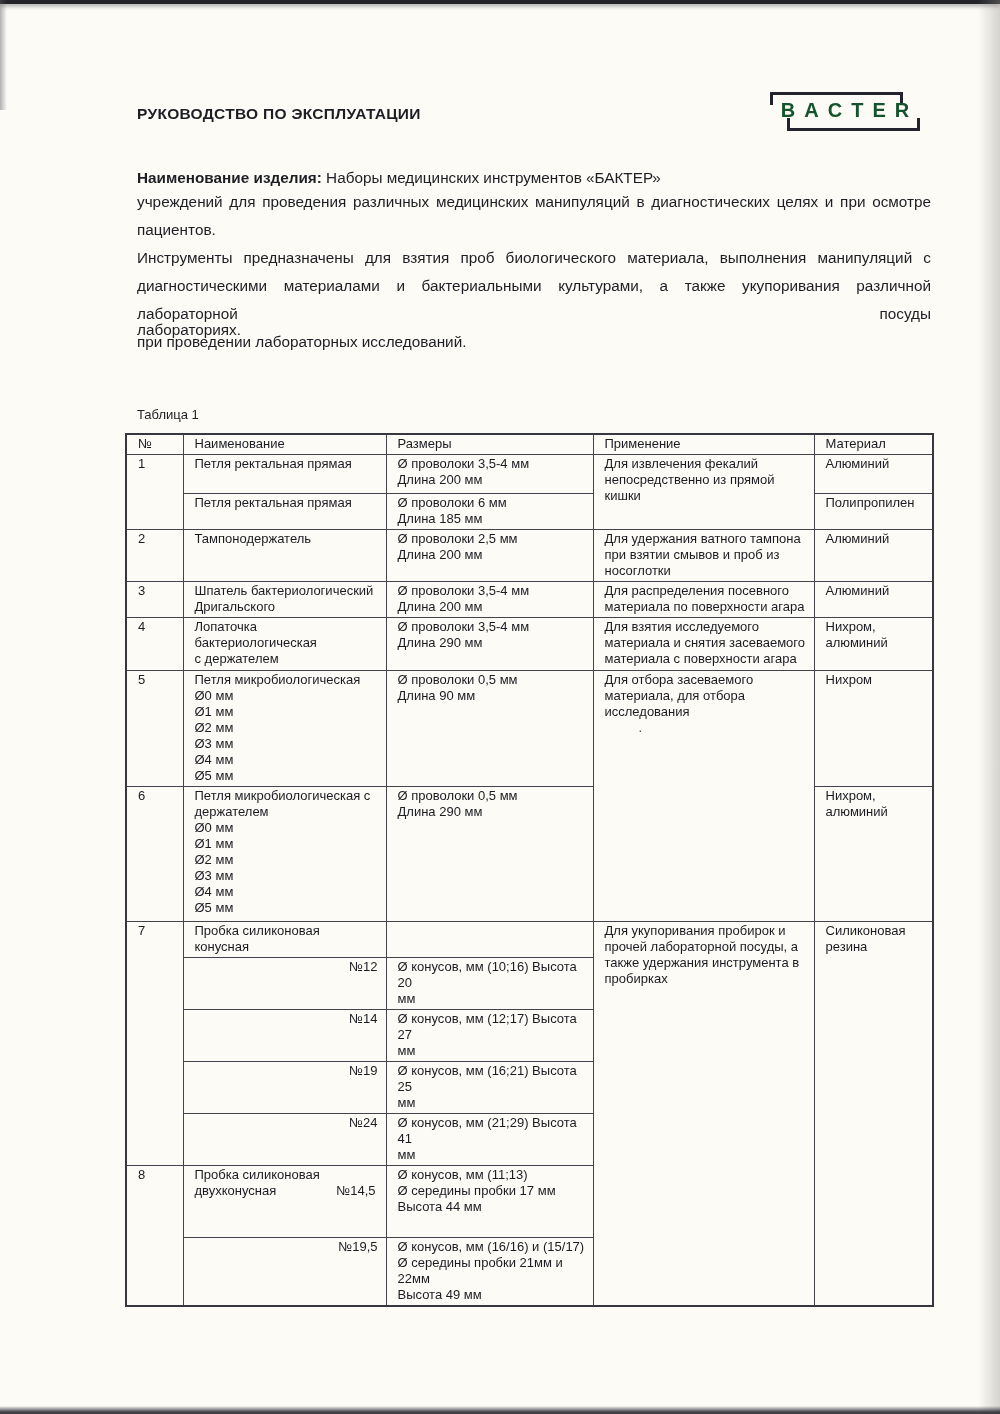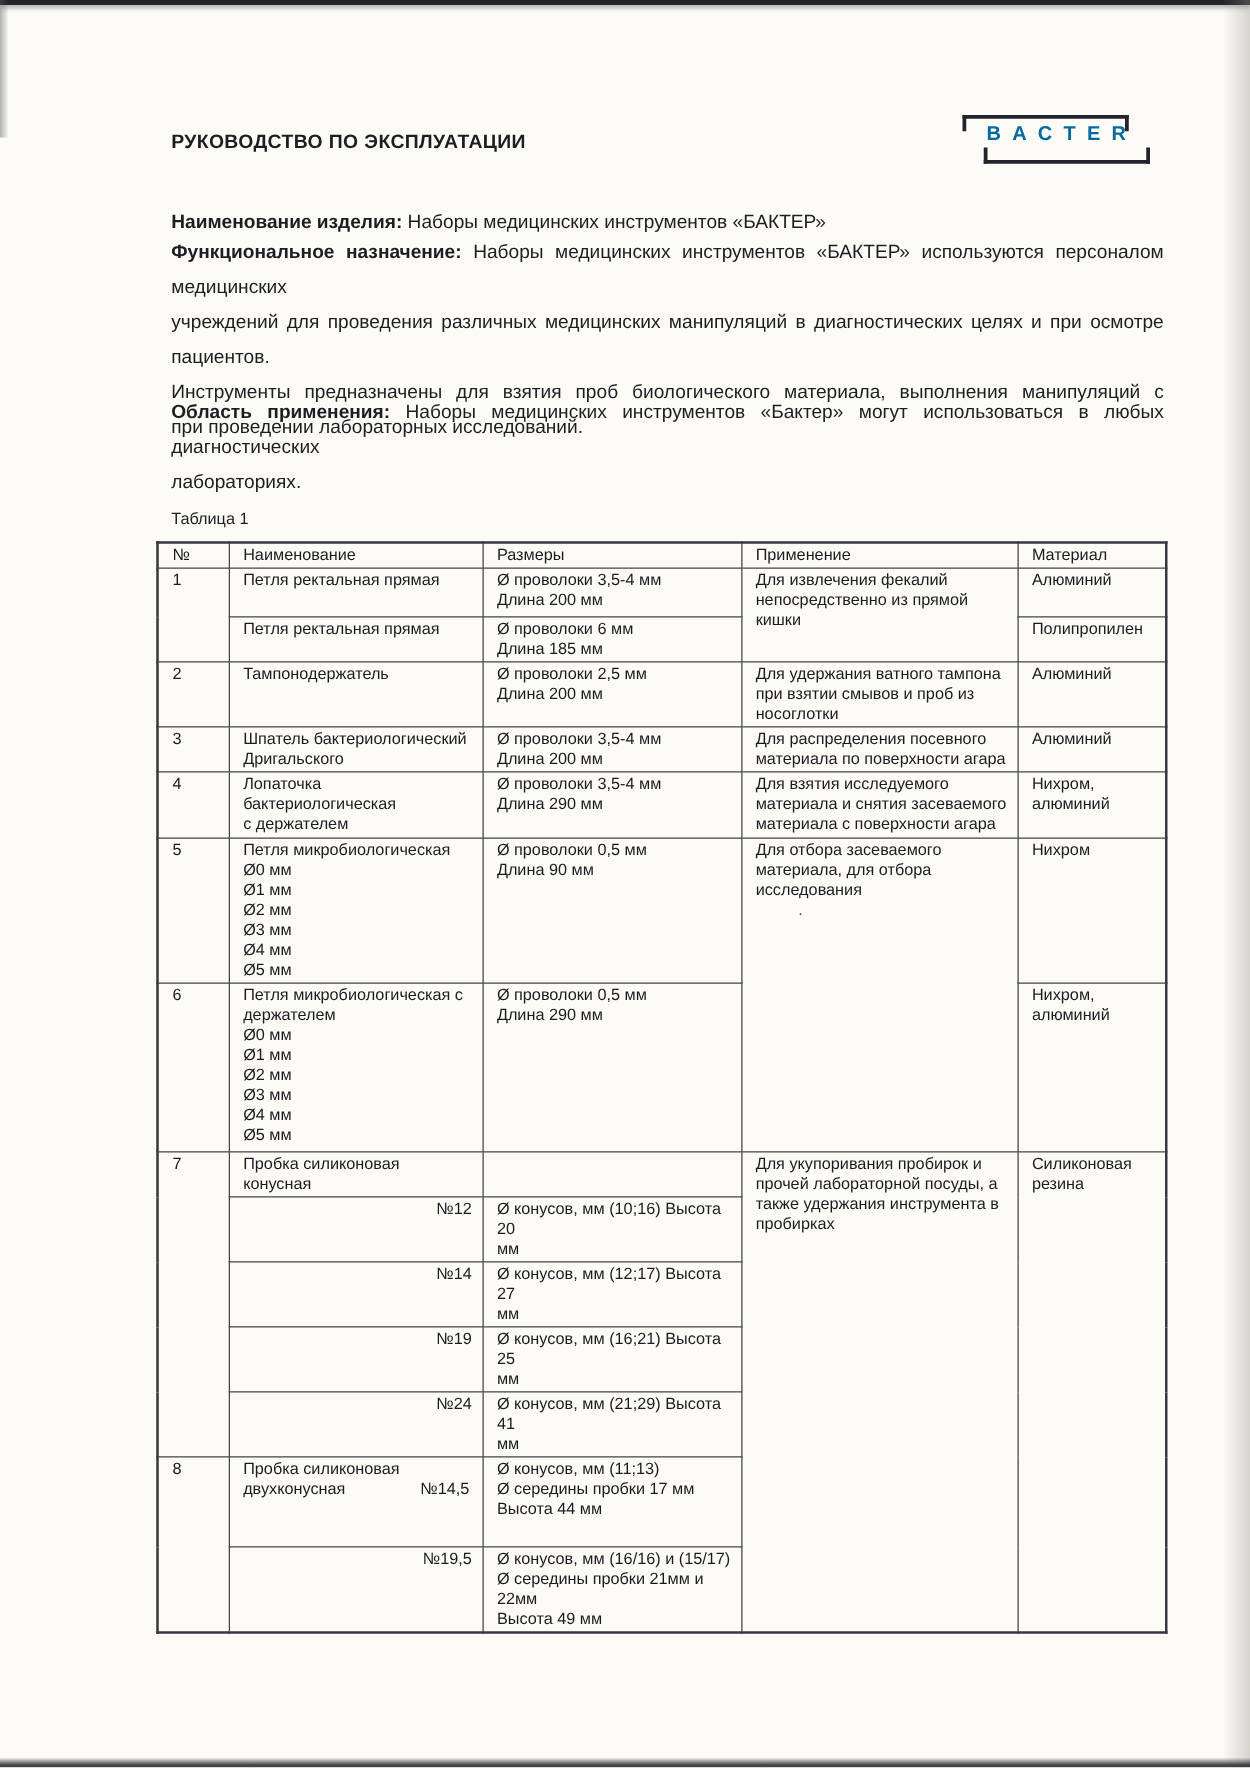--- a/index.html
+++ b/index.html
@@ -15,21 +15,21 @@
   .edge-bottom { left:0; top:1406px; width:100%; height:8px; background:linear-gradient(rgba(45,45,52,0), rgba(45,45,52,.9) 75%); }
   .edge-right { right:0; top:0; width:22px; height:100%; background:linear-gradient(to left, rgba(148,146,138,.38), rgba(148,146,138,0)); }
   .edge-left-top { left:0; top:0; width:7px; height:110px; background:linear-gradient(to right, rgba(88,88,96,.45), rgba(88,88,96,0)); }
 
   .doc-title { left:137px; top:105px; font-size:15.5px; font-weight:600; letter-spacing:.3px; }
 
   
   .logo { left:770px; top:92px; width:150px; height:39px; }
   .lg-a { position:absolute; top:0; left:0; width:133px; height:13px; border:3px solid #23232e; border-bottom:none; box-sizing:border-box; }
   .lg-b { position:absolute; bottom:0; right:0; width:133px; height:13px; border:3px solid #23232e; border-top:none; box-sizing:border-box; }
-  .lg-txt { position:absolute; left:0; right:0; top:7px; text-align:center; font-size:16px; font-weight:600; letter-spacing:9px; padding-left:9px; color:#0369a1; }
+  .lg-txt { position:absolute; left:0; right:0; top:7px; text-align:center; font-size:20px; font-weight:600; letter-spacing:9px; padding-left:9px; color:#14532d; }
 
   .bodyline { font-size:15.3px; line-height:28px; }
   .prod { left:137px; top:149px; width:794px; }
   .para { left:137px; top:188px; width:794px; }
   .scope { left:137px; top:316px; width:794px; }
   .specs { left:137px; top:375px; width:794px; font-weight:bold; font-size:15.3px; }
   .caption { left:137px; top:407px; font-size:13px; }
   .jl { text-align:justify; text-align-last:justify; }
   b.lead { font-weight:bold; }
 
@@ -65,28 +65,27 @@
 
   <div class="abs logo">
     <div class="lg-a"></div>
     <div class="lg-b"></div>
     <div class="lg-txt">BACTER</div>
   </div>
 
   <p class="abs bodyline prod"><b class="lead">Наименование изделия:</b><span> Наборы медицинских инструментов «БАКТЕР»</span></p>
 
   <div class="abs bodyline para">
-    <div class="jl"><b class="lead">Функциональное назначение:</b><span> Наборы медицинских инструментов «БАКТЕР» используются  персоналом медицинских</span></div>
     <div class="jl">учреждений для проведения различных медицинских манипуляций в диагностических целях и при осмотре пациентов.</div>
     <div class="jl">Инструменты предназначены для взятия проб биологического материала, выполнения манипуляций с</div>
+    <div class="jl">диагностическими материалами и бактериальными культурами, а также укупоривания различной лабораторной посуды</div>
     <div>при проведении лабораторных исследований.</div>
   </div>
 
   <div class="abs bodyline scope">
-    <div class="jl"><b class="lead">Область применения:</b><span>  Наборы медицинских инструментов «Бактер» могут использоваться в любых диагностических</span></div>
     <div>лабораториях.</div>
   </div>
 
 
   <div class="abs caption">Таблица 1</div>
 
   <table class="spec">
     <colgroup>
       <col style="width:57px">
         <col style="width:203px">

